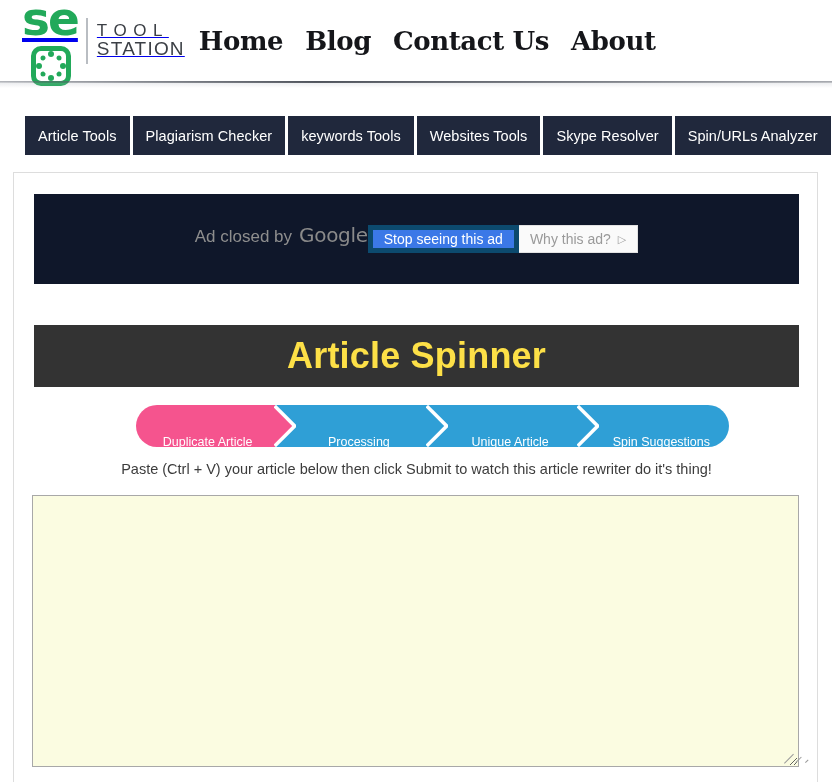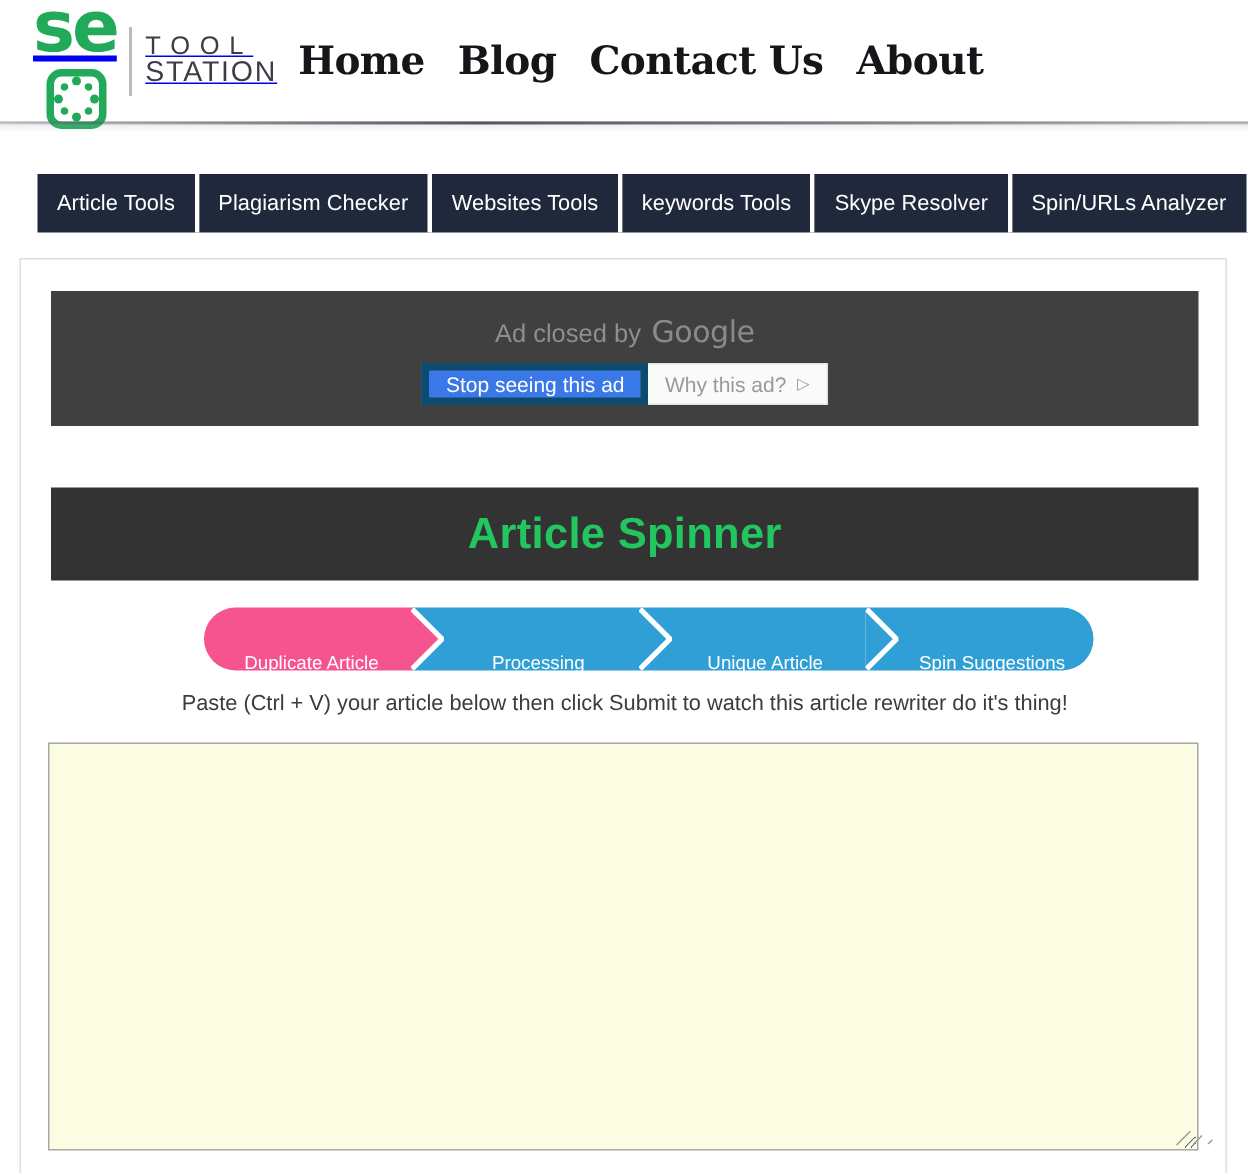--- a/index.html
+++ b/index.html
@@ -173,23 +173,22 @@
     background: #ffffff;
     border: 1px solid #dddddd;
     border-bottom: none;
   }
 
   
   .ad-block {
     position: absolute;
     left: 20px; top: 21px;
     width: 765px; height: 90px;
-    background: #404040;
-    display: flex;
-    flex-direction: column;
+    background: #0f172a;
+    display: flex;
     align-items: center;
     justify-content: center;
   }
   .ad-closed-line {
     display: flex;
     align-items: baseline;
     gap: 7px;
     margin-bottom: 9px;
   }
   .ad-closed-text {
@@ -244,23 +243,23 @@
     left: 20px; top: 152px;
     width: 765px; height: 62px;
     background: #333333;
     display: flex;
     align-items: center;
     justify-content: center;
   }
   .title-bar h1 {
     margin: 0;
     font-family: "Liberation Sans", sans-serif;
-    font-size: 29px;
+    font-size: 36px;
     font-weight: bold;
-    color: #22c55e;
+    color: #fde047;
     letter-spacing: 0.2px;
   }
 
   
   .steps {
     position: absolute;
     left: 122px; top: 232px;
     width: 593px;
     height: 42px;
     display: flex;
@@ -388,22 +387,22 @@
       <a href="#">Blog</a>
       <a href="#">Contact Us</a>
       <a href="#">About</a>
     </nav>
   </div>
   <div class="header-shadow"></div>
 
   <div class="navbar">
     <div class="nav-item">Article Tools</div>
     <div class="nav-item">Plagiarism Checker</div>
+    <div class="nav-item">keywords Tools</div>
     <div class="nav-item">Websites Tools</div>
-    <div class="nav-item">keywords Tools</div>
     <div class="nav-item">Skype Resolver</div>
     <div class="nav-item">Spin/URLs Analyzer</div>
     <div class="nav-item">Ranke</div>
   </div>
 
   <div class="content-card">
 
     <div class="ad-block">
       <div class="ad-closed-line">
         <span class="ad-closed-text">Ad closed by</span>

